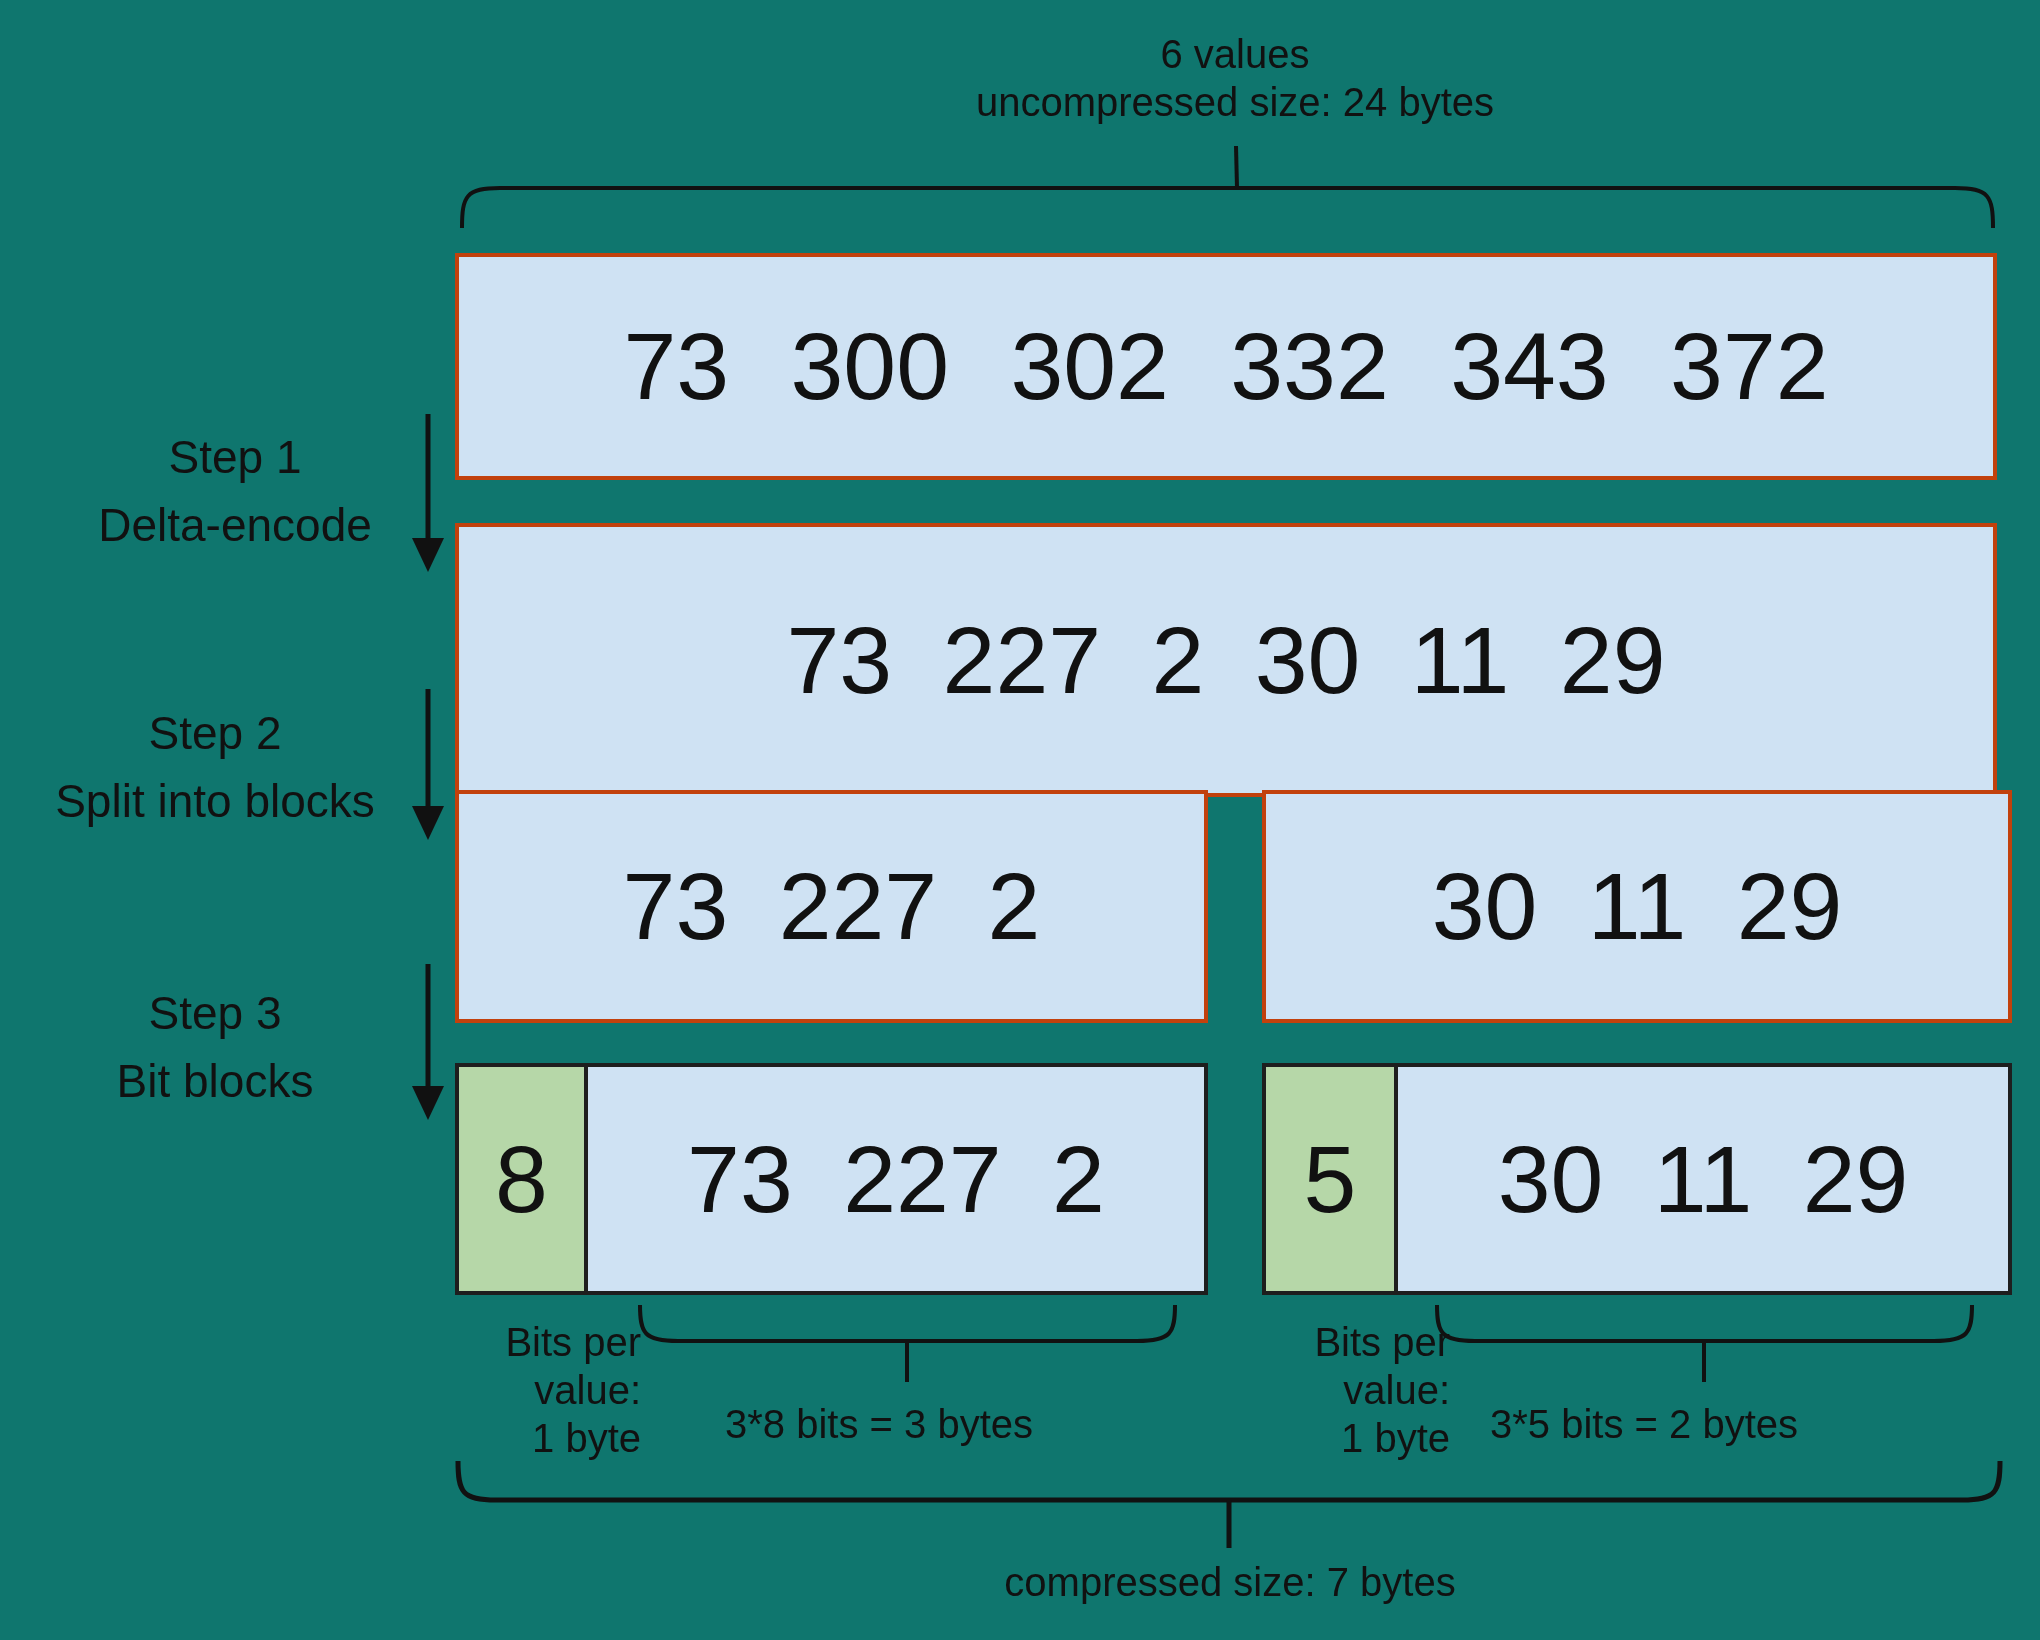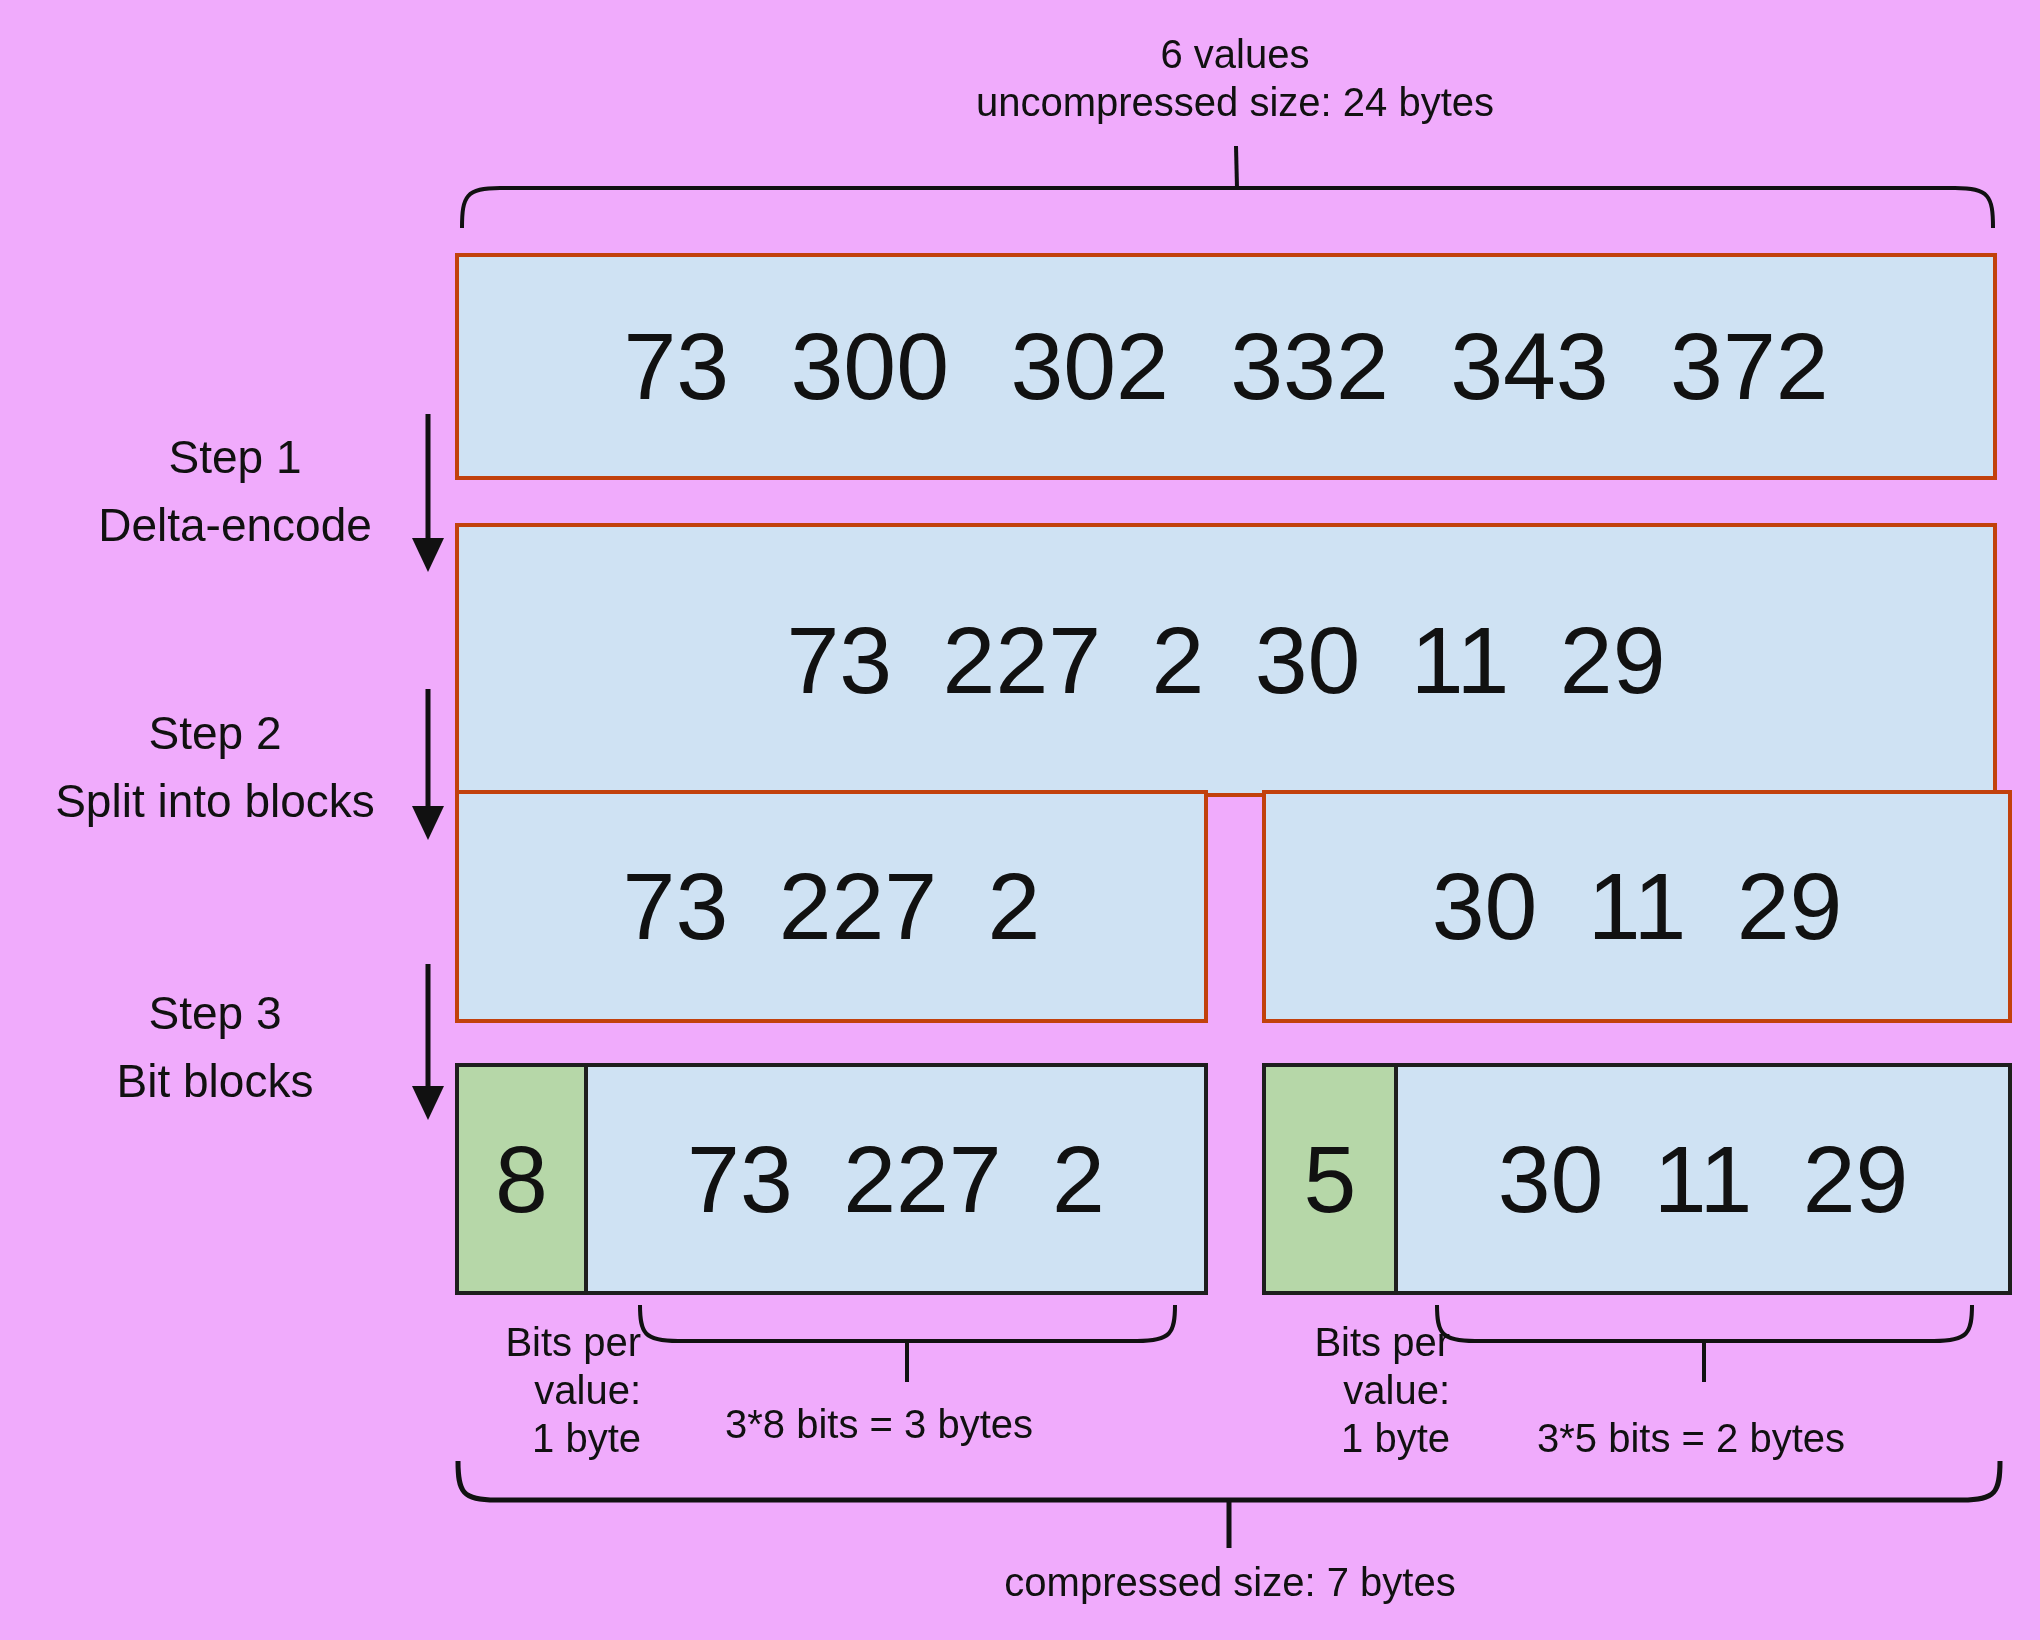--- a/index.html
+++ b/index.html
@@ -1,17 +1,17 @@
 <!DOCTYPE html>
 <html><head>
 <meta charset="utf-8">
 <style>
   html,body{margin:0;padding:0;background:#ffffff;}
   .canvas{
-    position:relative;width:2040px;height:1640px;background:#f0abfc;
+    position:relative;width:2040px;height:1640px;background:#0f766e;
     font-family:"Liberation Sans",sans-serif;color:#111111;overflow:hidden;
   }
   .box{
     position:absolute;background:#cfe2f3;border:4px solid #c2410c;
     box-sizing:border-box;display:flex;align-items:center;justify-content:center;
     font-size:95px;line-height:1;white-space:nowrap;
   }
   .row1{left:455px;top:253px;width:1542px;height:227px;}
   .row2{left:455px;top:523px;width:1542px;height:274px;}
   .b3l{left:455px;top:790px;width:753px;height:233px;}
@@ -42,21 +42,21 @@
     position:absolute;left:935px;top:30px;width:600px;text-align:center;
     font-size:40px;line-height:48px;
   }
   .bitslabel{
     position:absolute;width:240px;text-align:right;font-size:40px;line-height:48px;
   }
   .bl-left{left:401px;top:1318px;}
   .bl-right{left:1210px;top:1318px;}
   .formula{position:absolute;width:420px;text-align:center;font-size:40px;top:1402px;}
   .f-left{left:669px;}
-  .f-right{left:1481px;margin-top:14px;}
+  .f-right{left:1434px;}
   .compressed{
     position:absolute;left:930px;top:1560px;width:600px;text-align:center;font-size:40px;
   }
   .overlay{position:absolute;left:0;top:0;width:2040px;height:1640px;}
 </style>
 </head>
 <body>
 
 <div class="canvas">
 

